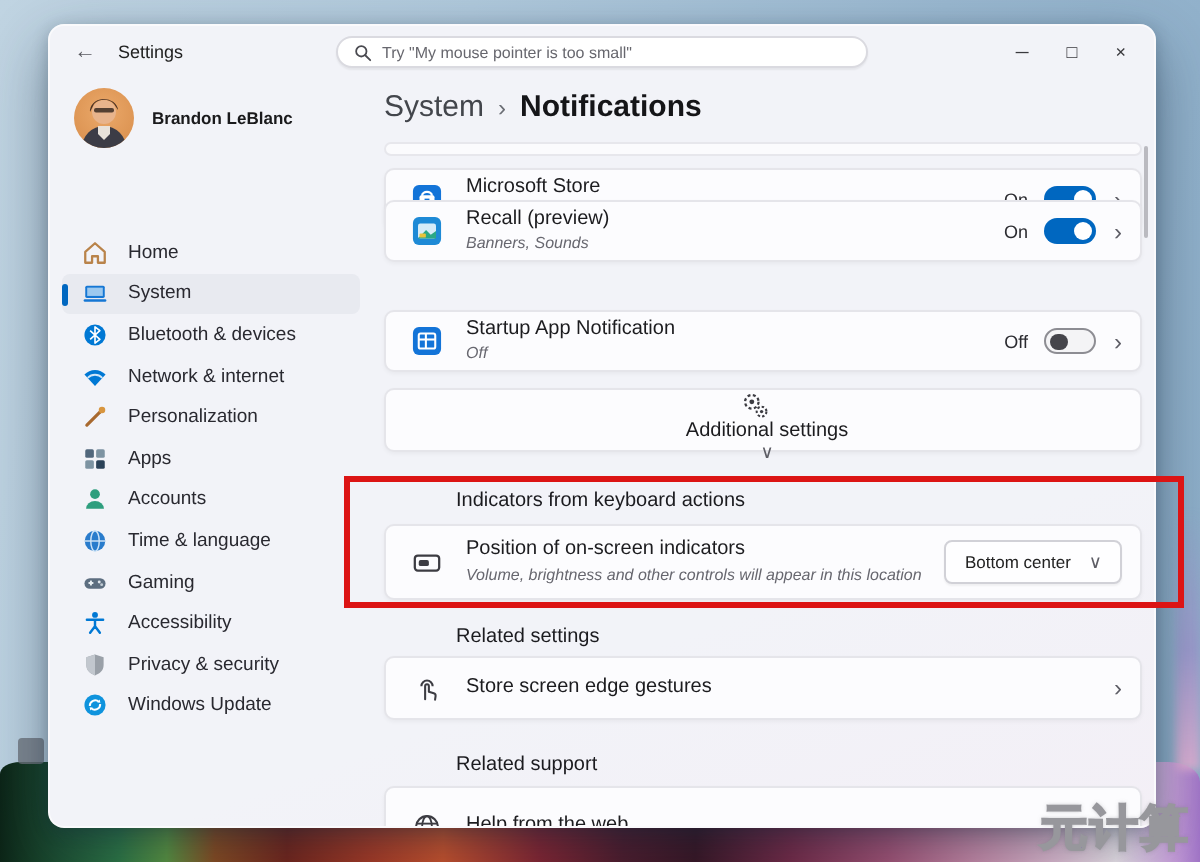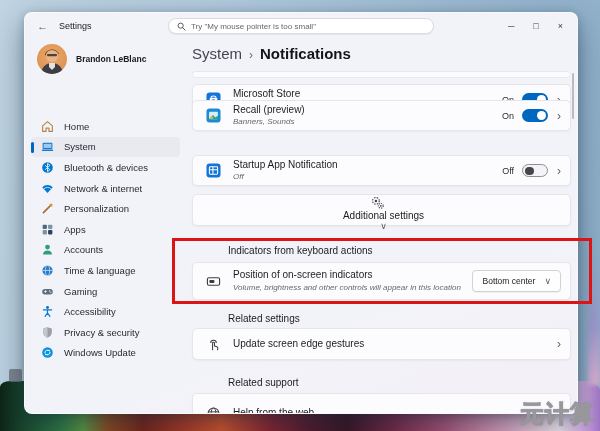--- a/index.html
+++ b/index.html
@@ -381,21 +381,21 @@
       <div class="heading" style="top:274px;">Related settings</div>
 
       <div class="card" style="top:289px;height:32px;">
         <span class="icon">
             <svg width="15" height="15" viewBox="0 0 16 16">
               <path d="M5 6.5 a3 3 0 0 1 6 0" fill="none" stroke="#3c3c42" stroke-width="1.1"></path>
               <path d="M7 13.5 V6.5 a1 1 0 0 1 2 0 V9.5 l2.6 0.8 a1.4 1.4 0 0 1 1 1.4 l-0.3 2" fill="none" stroke="#3c3c42" stroke-width="1.1" stroke-linecap="round" stroke-linejoin="round"></path>
             </svg>
           </span>
         <div class="titles">
-          <div class="t">Update screen edge gestures</div>
+          <div class="t">Store screen edge gestures</div>
         </div>
         <div class="right">
           <span class="chev">›</span>
         </div>
       </div>
 
       <div class="heading" style="top:338px;">Related support</div>
 
       <div class="card" style="top:354px;height:40px;">
         <span class="icon">

